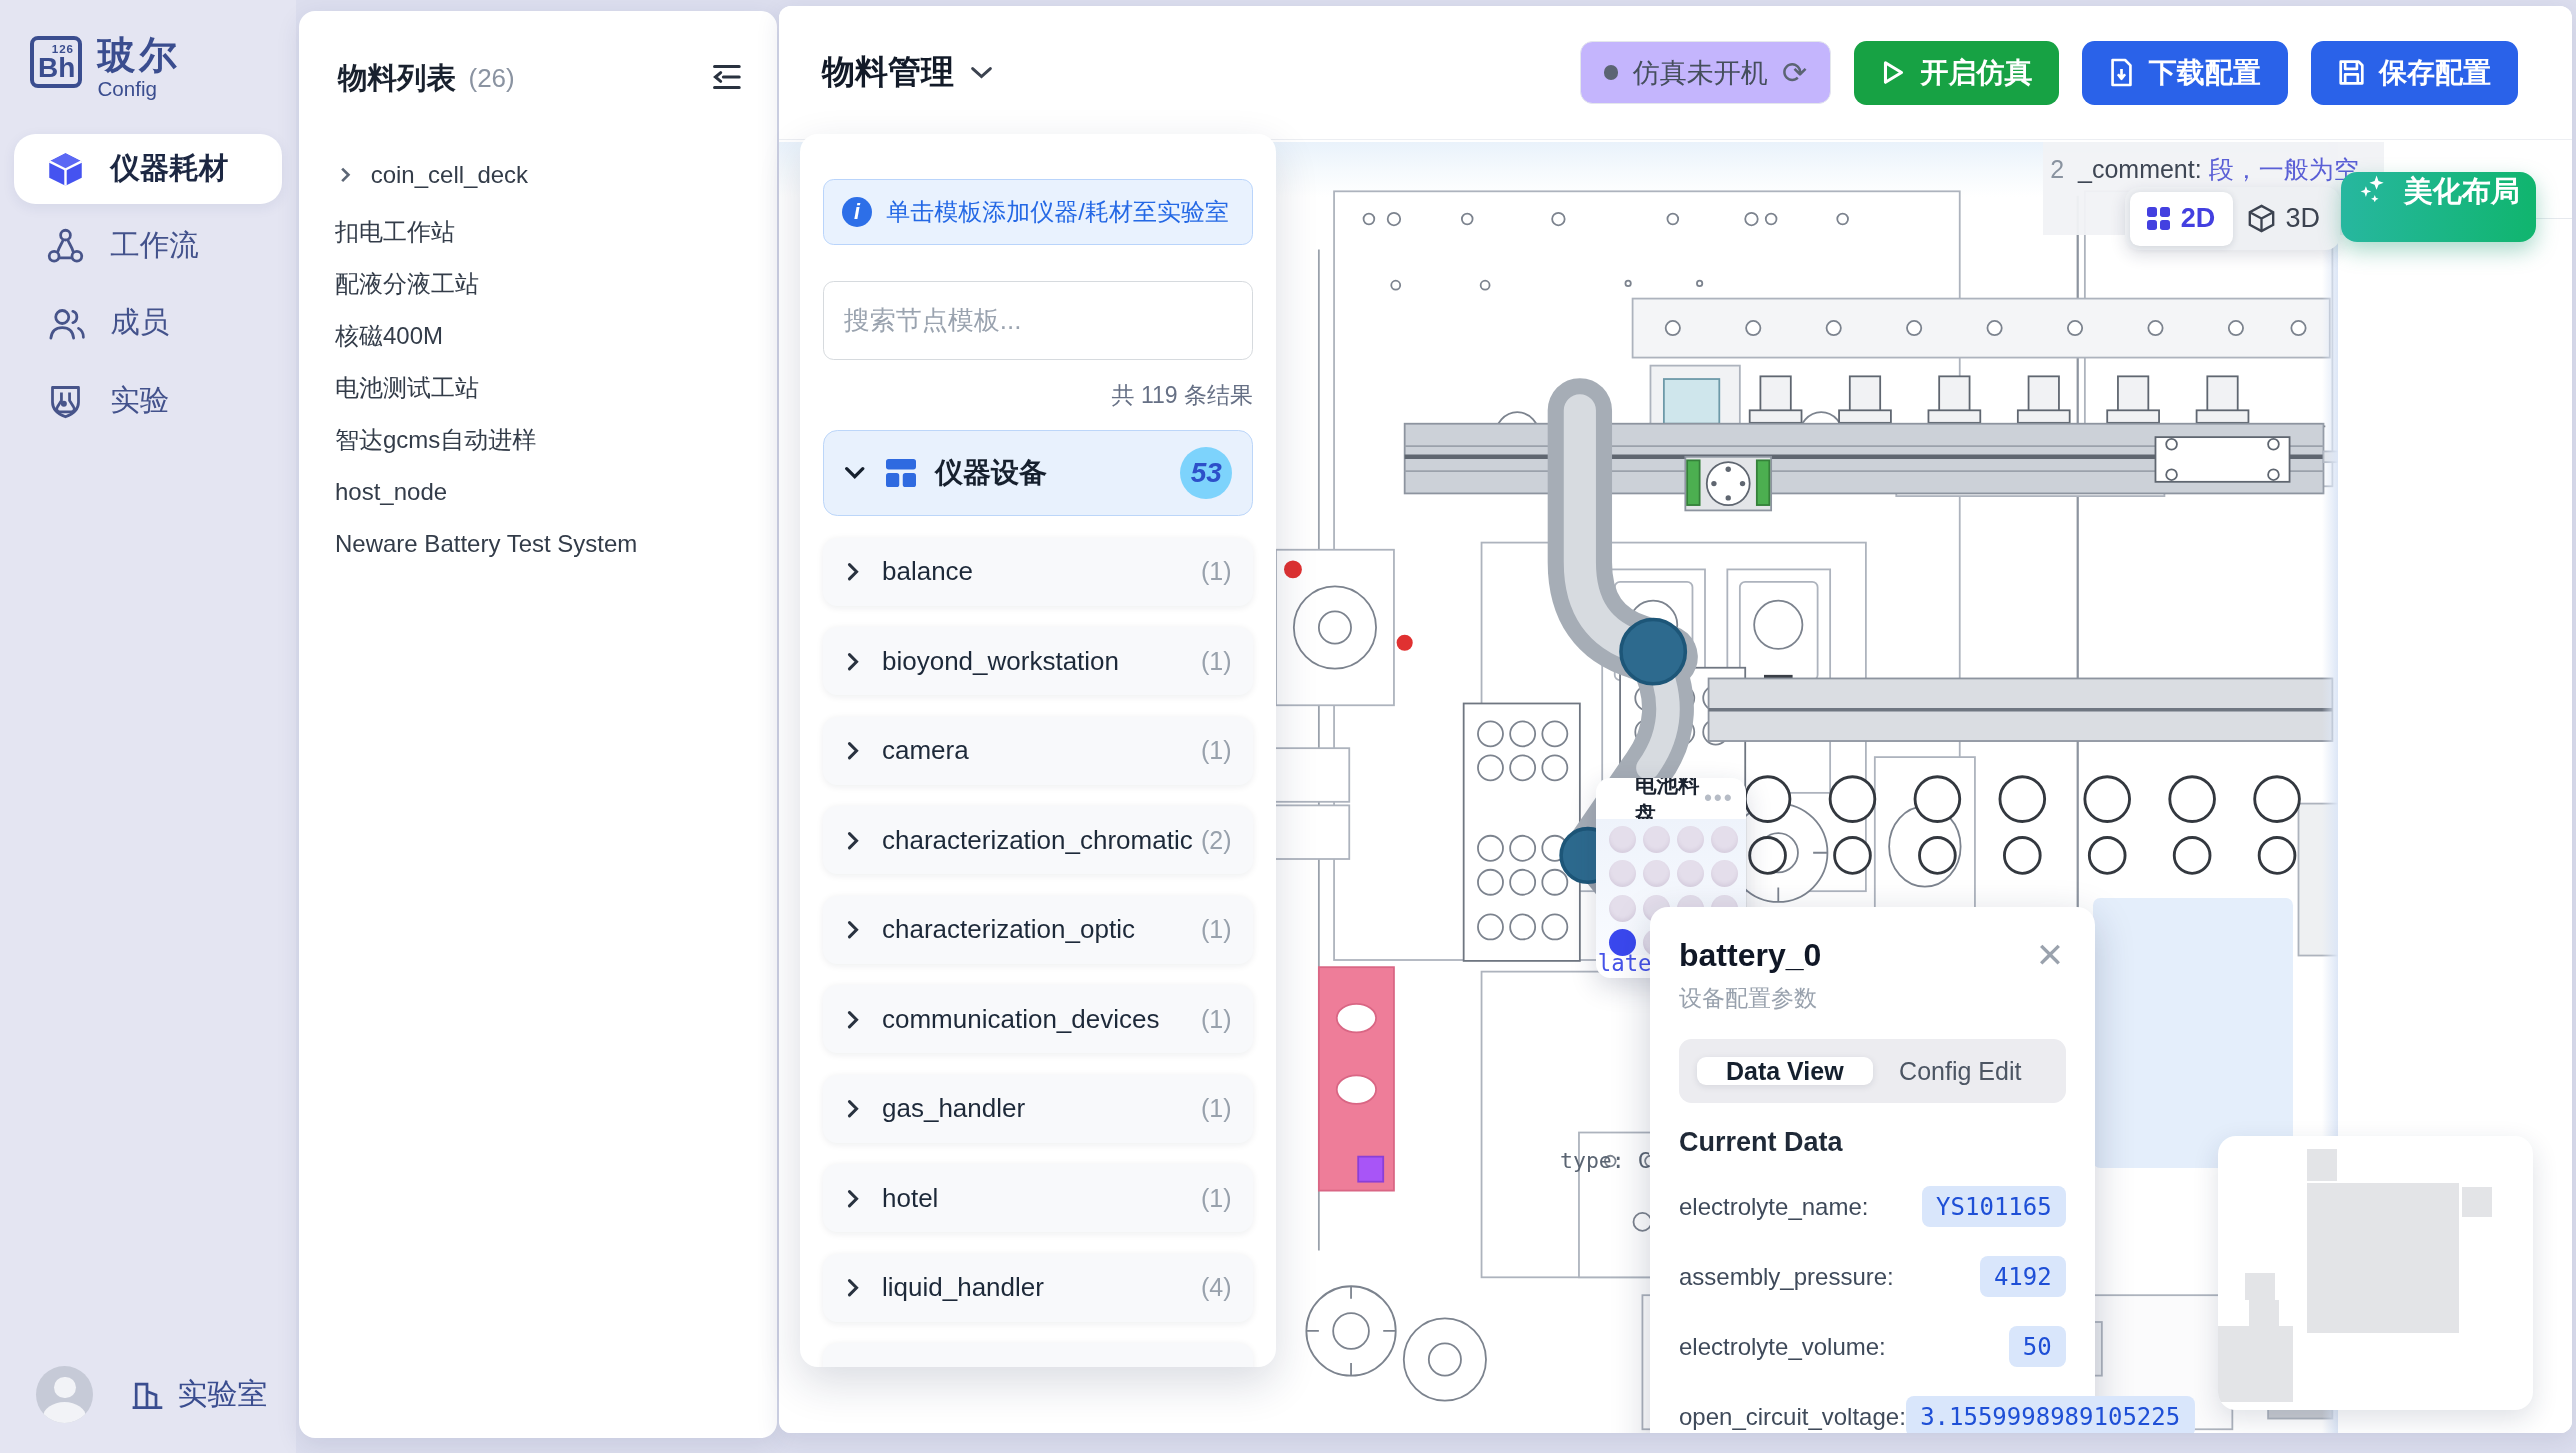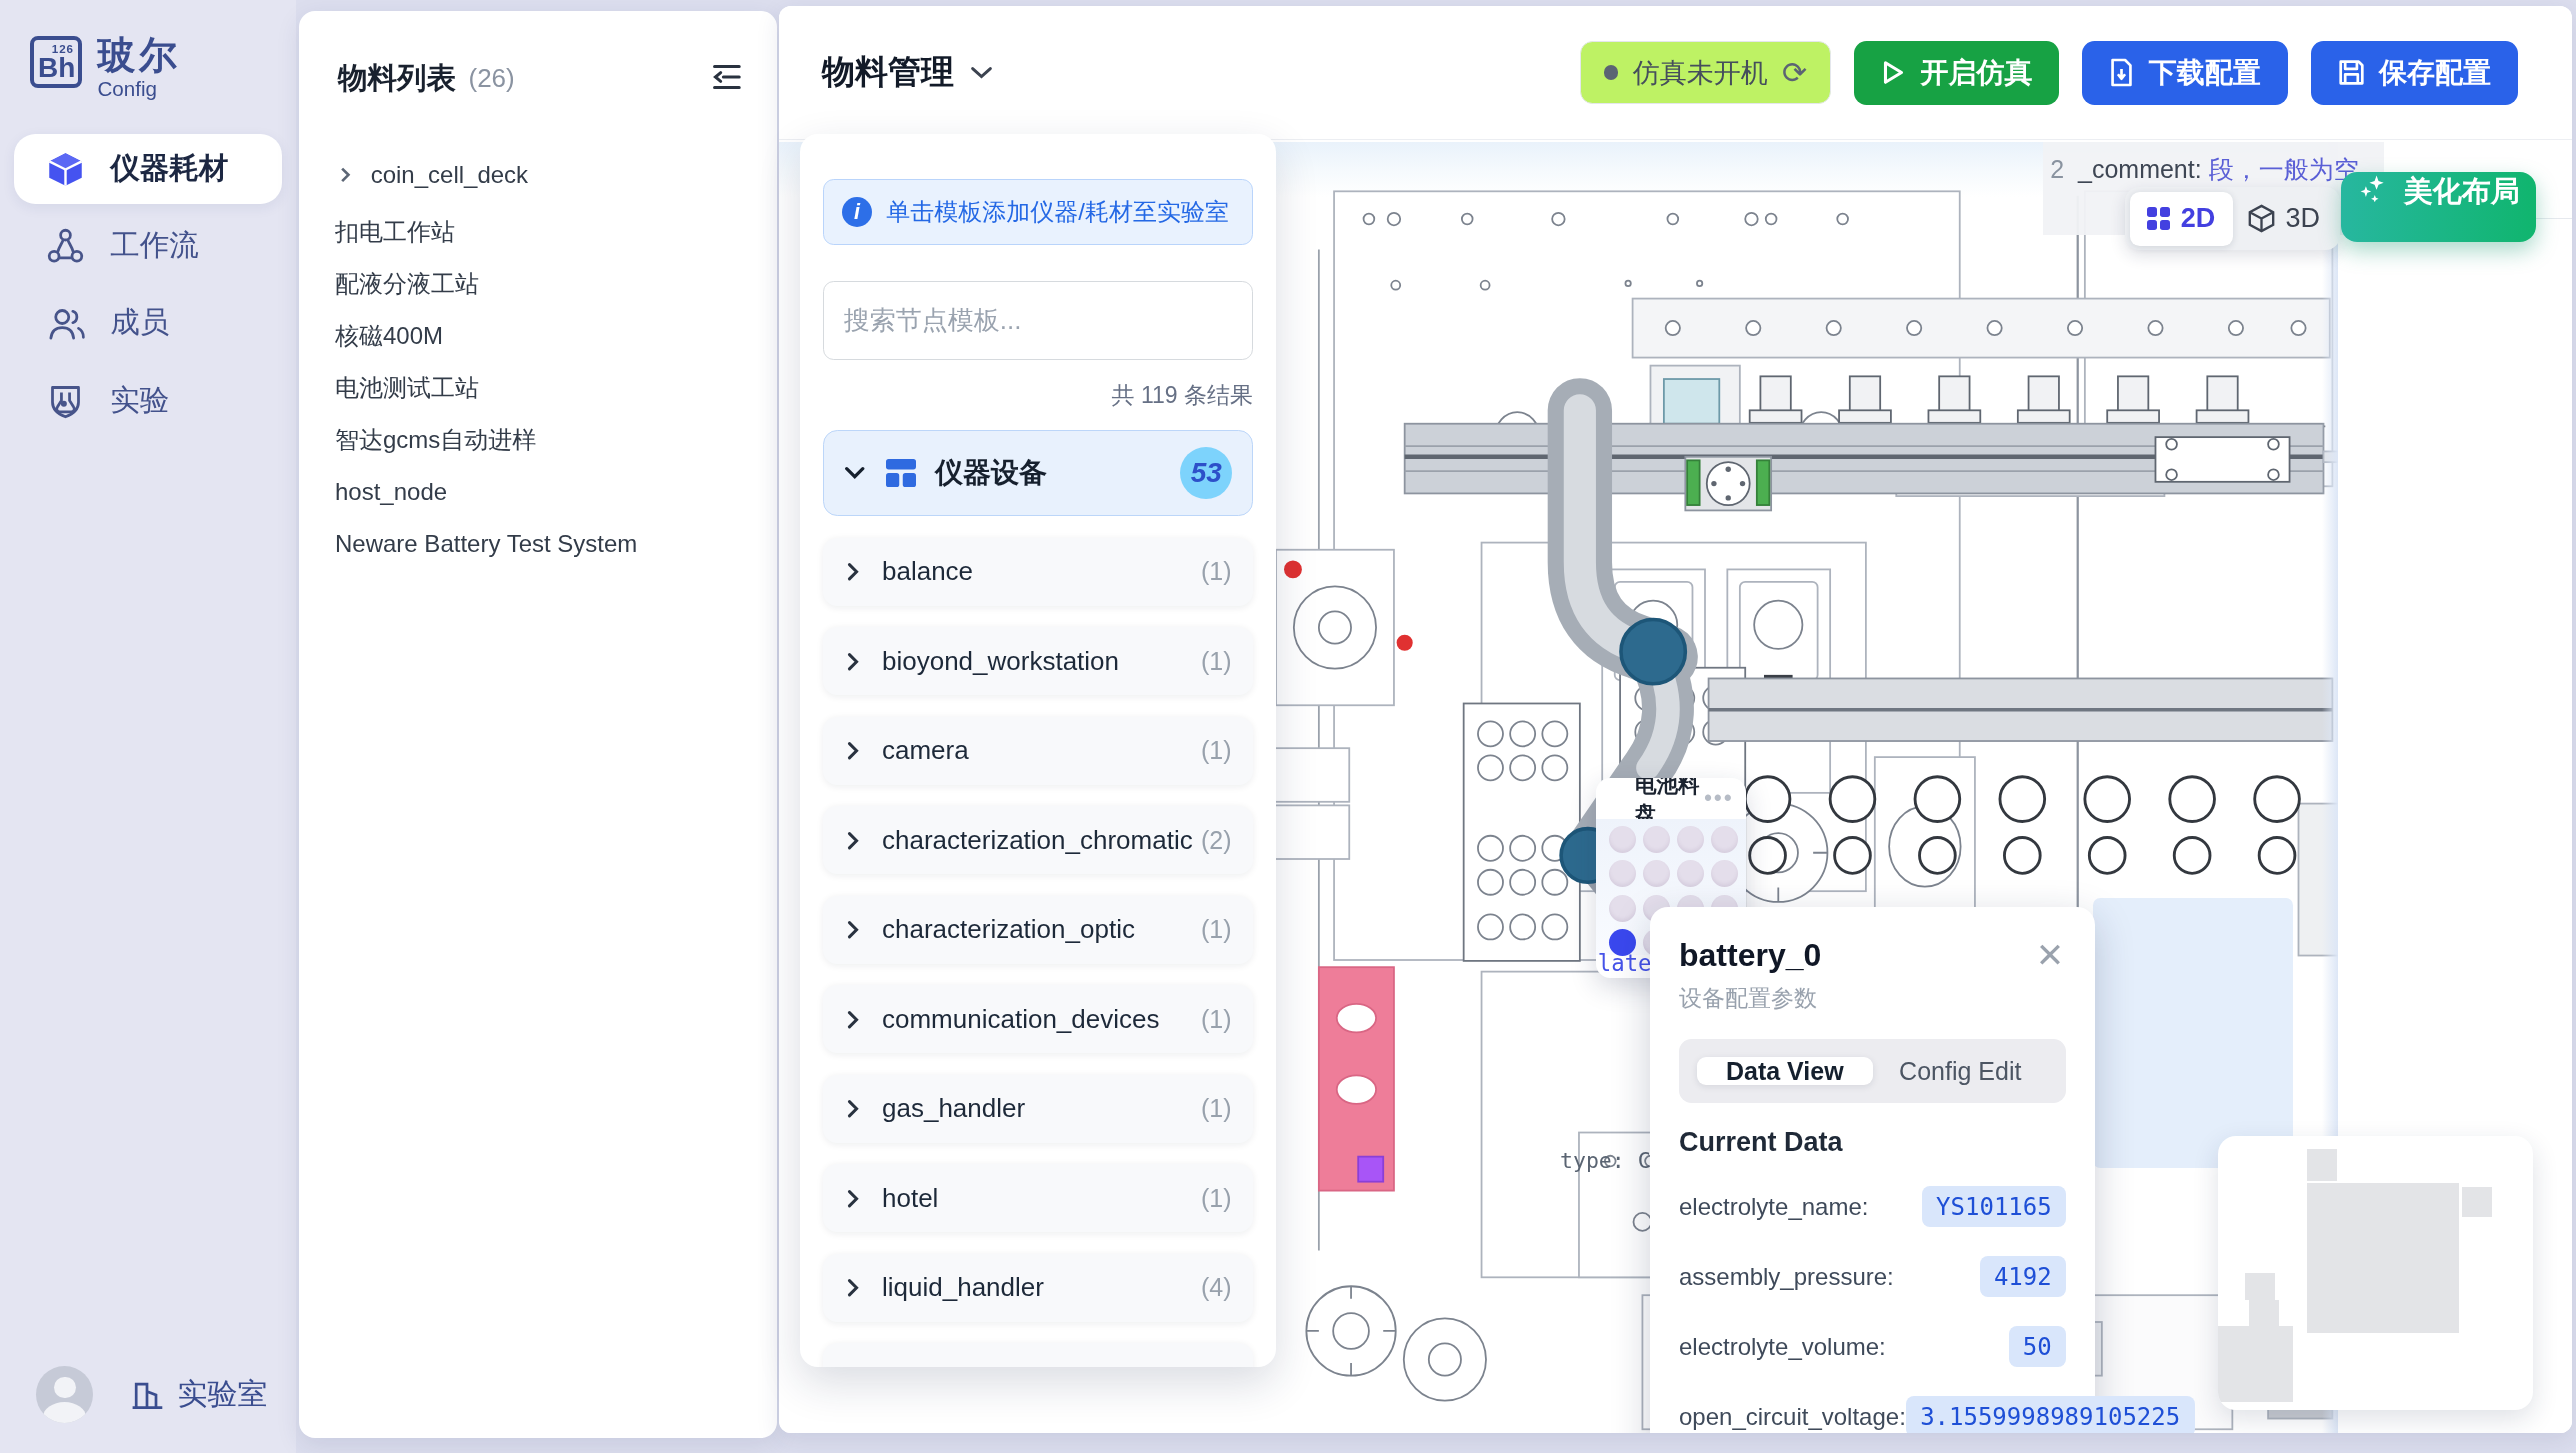--- a/index.html
+++ b/index.html
@@ -36,21 +36,21 @@
   .mat-list { padding:50px 27px 0 36px; }
   .mat-item { display:flex; align-items:center; height:52px; font-size:24px; color:#333c49; cursor:pointer; }
   .mat-item .twisty { margin-right:16px; display:inline-flex; }
   .mat-item.child { padding-left:0px; }
 
   
   .main-card { position:absolute; left:779px; top:6px; width:1793px; height:1427px; background:#ffffff; border-radius:12px; overflow:hidden; box-shadow:0 7.2px 25px rgba(35,45,95,.10); }
   .main-head { position:absolute; left:0; top:0; right:0; height:134px; background:#fff; border-bottom:1.8px solid #eceef2; display:flex; align-items:center; padding:0 54px 0 43px; z-index:50; }
   .page-title { font-size:33px; font-weight:bold; color:#121a28; display:flex; align-items:center; gap:16px; }
   .head-actions { margin-left:auto; display:flex; align-items:center; gap:23px; }
-  .status-pill { height:63px; background:#bef264; border:1.8px solid #e4e7ec; border-radius:12.5px; display:flex; align-items:center; gap:14.3px; padding:8px 23px; font-size:27px; color:#454e5c; cursor:pointer; }
+  .status-pill { height:63px; background:#c4b5fd; border:1.8px solid #e4e7ec; border-radius:12.5px; display:flex; align-items:center; gap:14.3px; padding:8px 23px; font-size:27px; color:#454e5c; cursor:pointer; }
   .status-dot { width:14.3px; height:14.3px; border-radius:50%; background:#5b6473; }
   .refresh { font-size:30px; color:#5b6473; line-height:1; }
   .btn { height:64px; border-radius:12.5px; display:flex; align-items:center; gap:14.3px; padding:0 27px; font-size:28px; font-weight:bold; color:#fff; cursor:pointer; border:none; }
   .btn.green { background:#17a244; }
   .btn.blue { background:#2a62e9; }
 
   
   .canvas { position:absolute; left:0; top:136px; right:0; bottom:0; background:#ffffff; overflow:hidden; }
   .sky-band { position:absolute; left:0; top:0; right:0; height:55px; background:linear-gradient(180deg,#e9f2fb 0%, #f6fafd 55%, #ffffff 100%); }
   .cad { position:absolute; left:0; top:0; }

